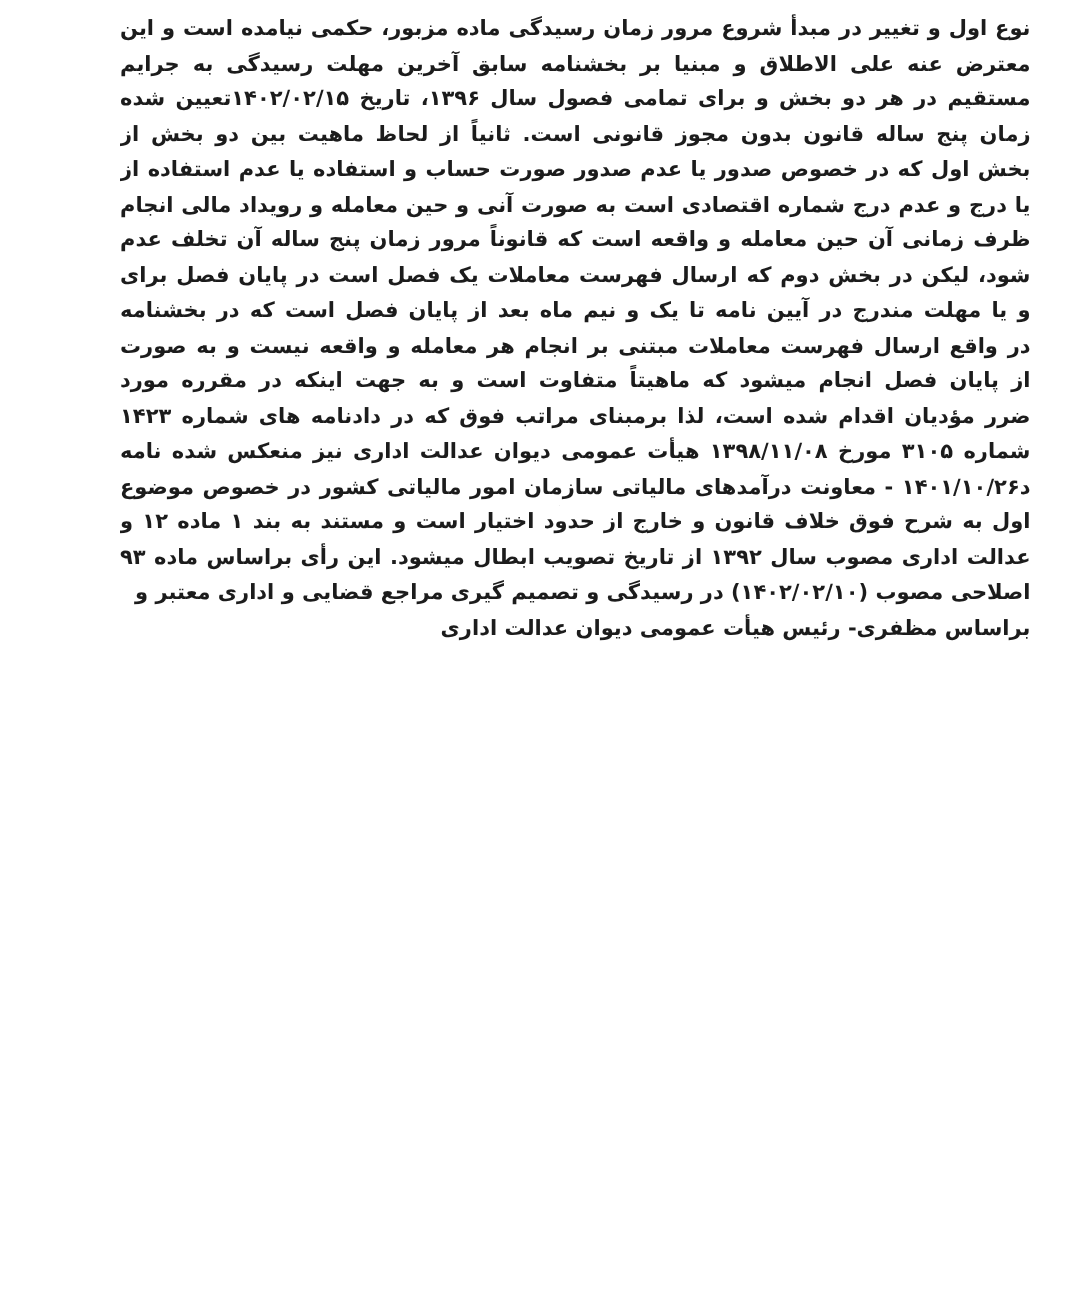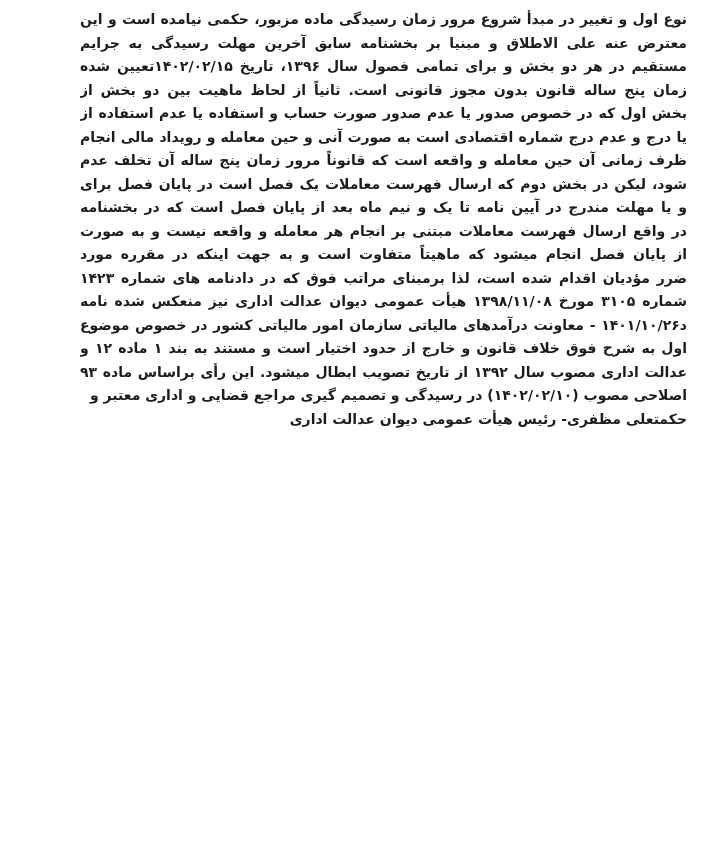--- a/index.html
+++ b/index.html
@@ -64,15 +64,15 @@
         <div class="line just">و یا مهلت مندرج در آیین نامه تا یک و نیم ماه بعد از پایان فصل است که در بخشنامه اولیه این مهلت تمدید شده و</div>
         <div class="line just">در واقع ارسال فهرست معاملات مبتنی بر انجام هر معامله و واقعه نیست و به صورت یکجا در پایان فصل و ۴۵ روز بعد</div>
         <div class="line just">از پایان فصل انجام میشود که ماهیتاً متفاوت است و به جهت اینکه در مقرره مورد شکایت با توسعه در مرور زمان به</div>
         <div class="line just">ضرر مؤدیان اقدام شده است، لذا برمبنای مراتب فوق که در دادنامه های شماره ۱۴۲۳ مورخ ۱۴۰۰/۰۶/۰۶و</div>
         <div class="line just">شماره ۳۱۰۵ مورخ ۱۳۹۸/۱۱/۰۸ هیأت عمومی دیوان عدالت اداری نیز منعکس شده نامه شماره ۲۳۰/۶۸۶۹۶/</div>
         <div class="line just">د۱۴۰۱/۱۰/۲۶ - معاونت درآمدهای مالیاتی سازمان امور مالیاتی کشور در خصوص موضوع شکایت و صرفاً جرایم نوع</div>
         <div class="line just">اول به شرح فوق خلاف قانون و خارج از حدود اختیار است و مستند به بند ۱ ماده ۱۲ و مواد ۱۳ و ۸۸ قانون دیوان</div>
         <div class="line just">عدالت اداری مصوب سال ۱۳۹۲ از تاریخ تصویب ابطال میشود. این رأی براساس ماده ۹۳ قانون دیوان عدالت اداری</div>
       </div>
     <div class="line para-end">اصلاحی مصوب (۱۴۰۲/۰۲/۱۰) در رسیدگی و تصمیم گیری مراجع قضایی و اداری معتبر و ملاک عمل است.</div>
-    <div class="line signature">حکمتعلی مظفری- رئیس هیأت عمومی دیوان عدالت اداری</div>
+    <div class="line signature">براساس مظفری- رئیس هیأت عمومی دیوان عدالت اداری</div>
   </div>
 </div>
 
 </body></html>

